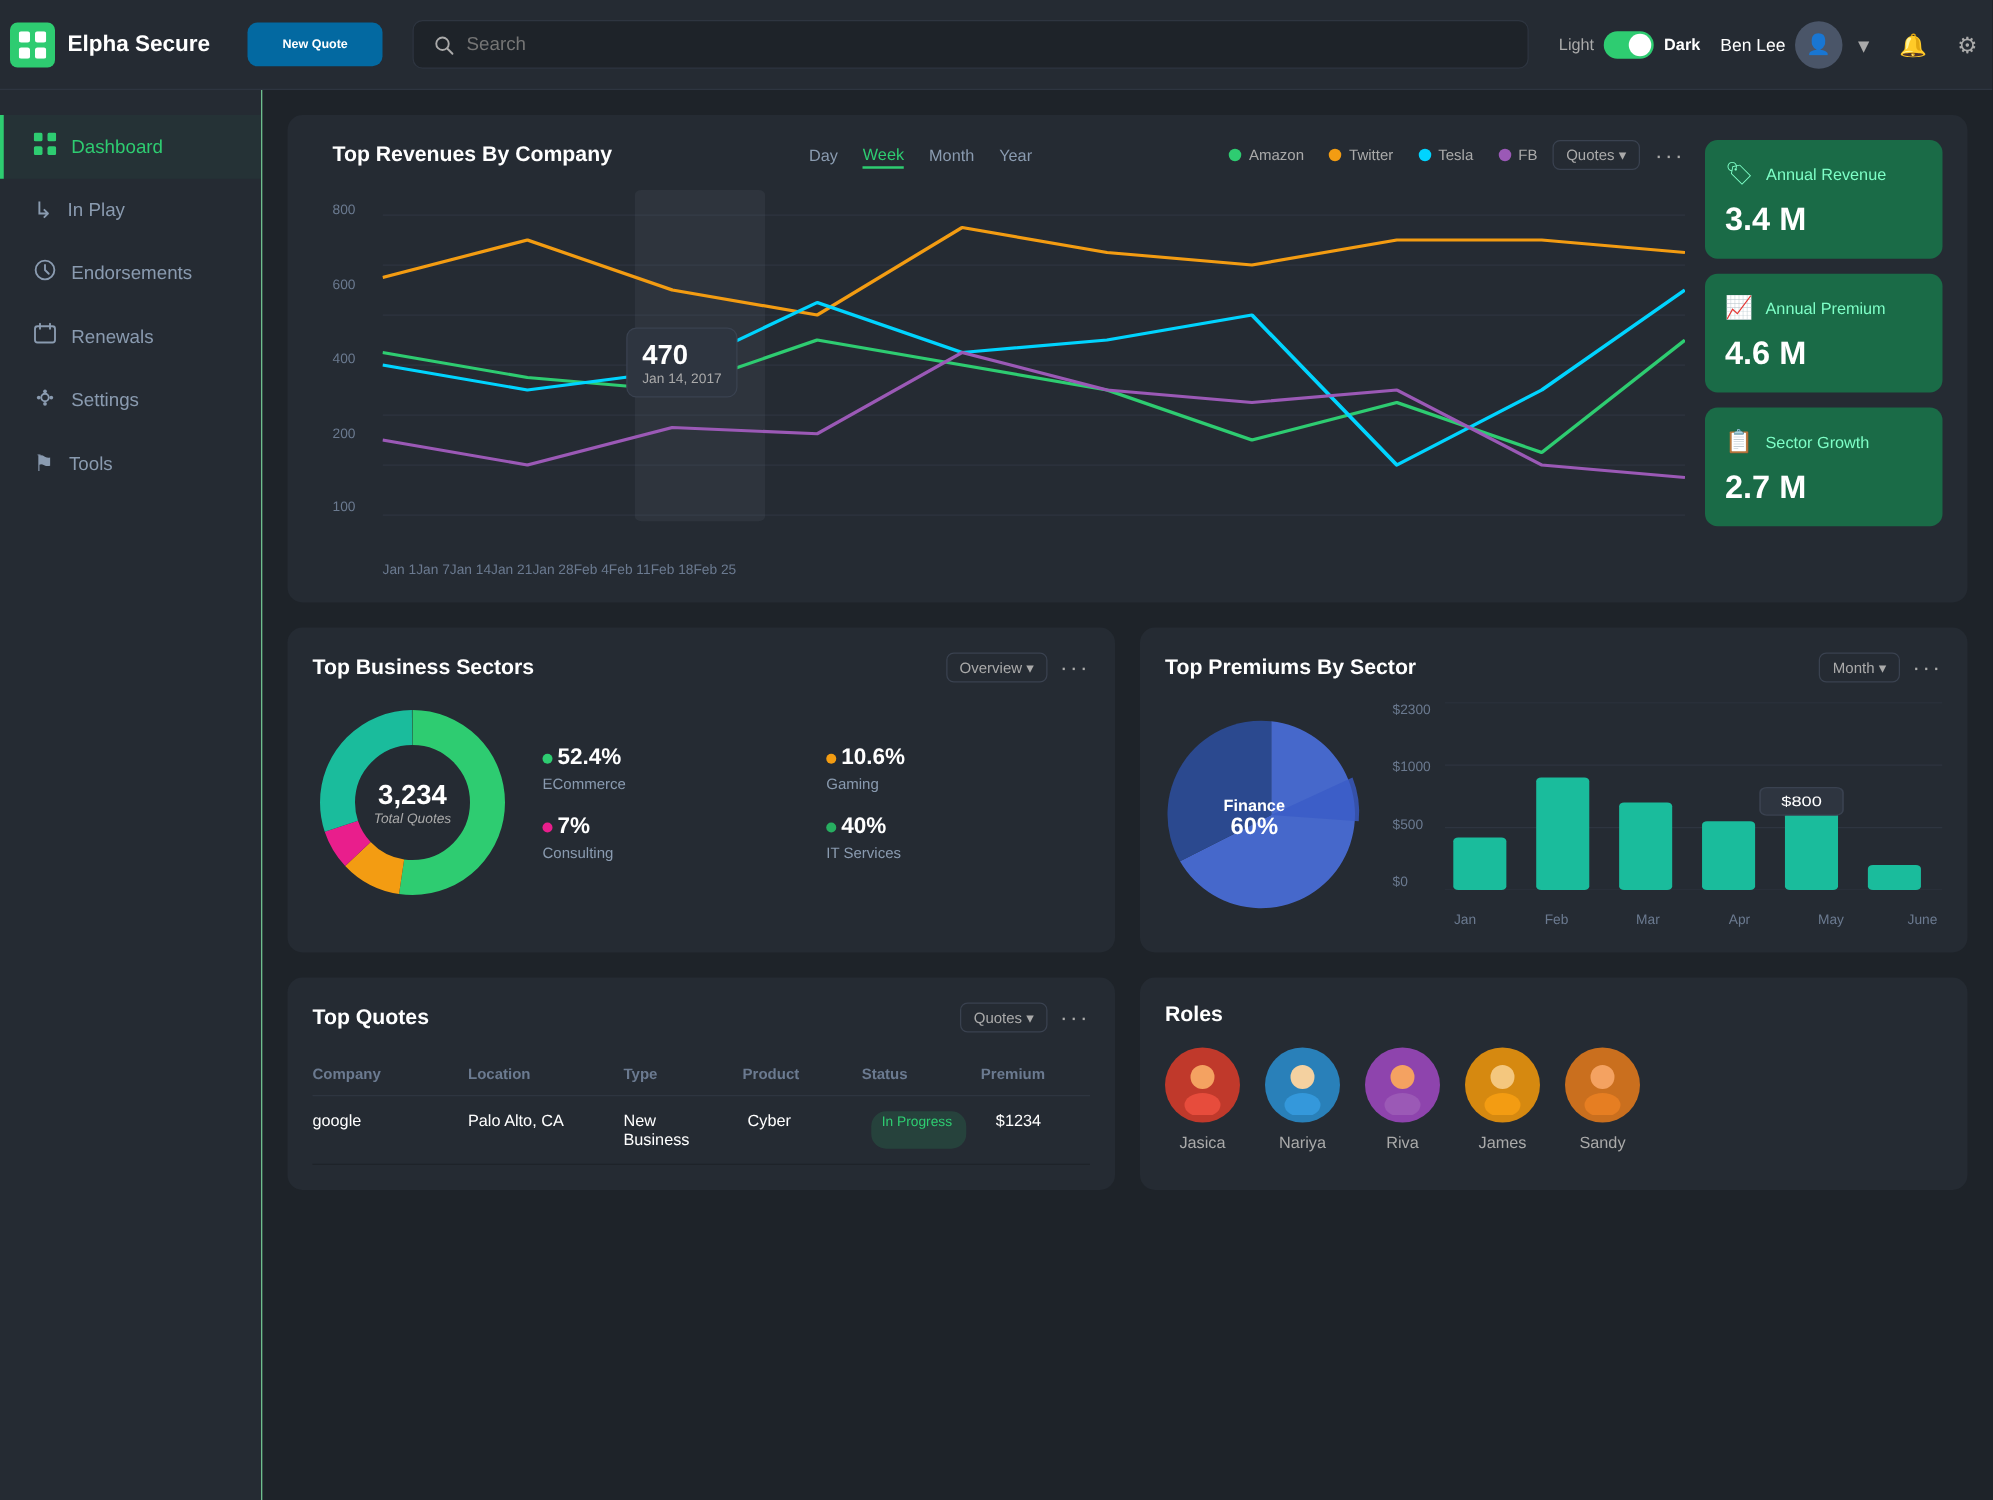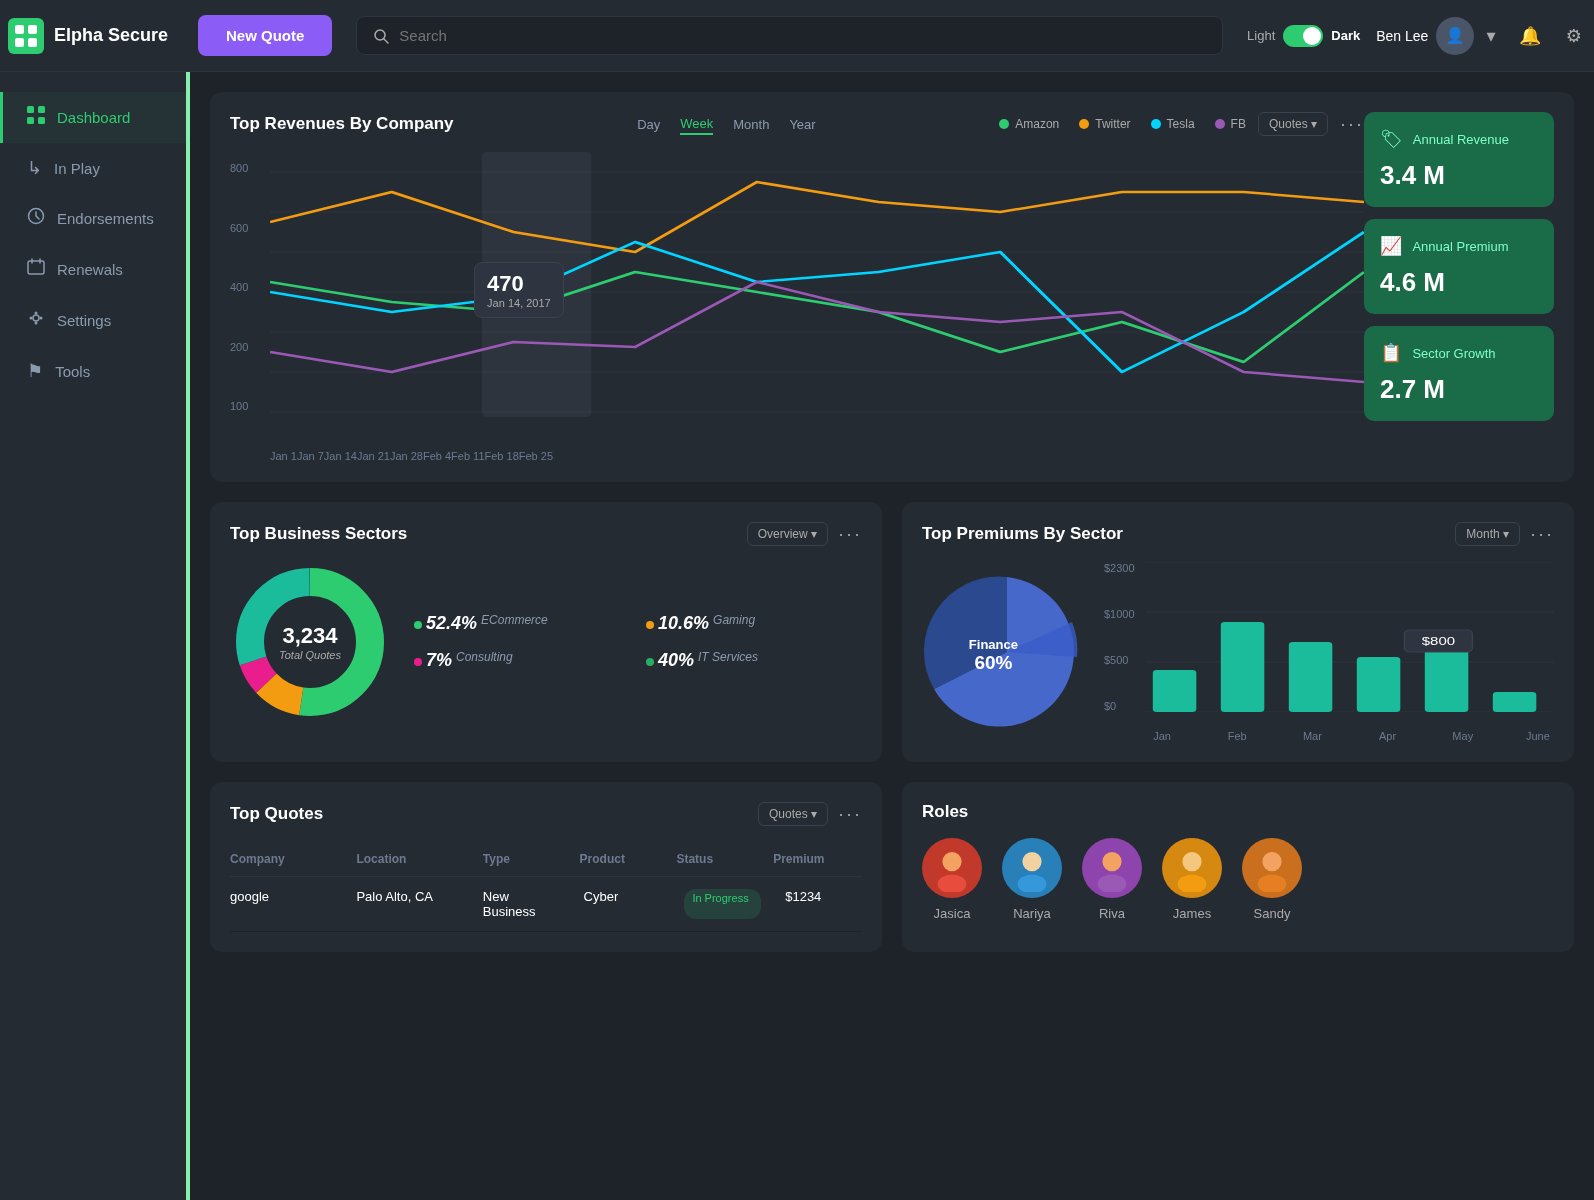--- a/index.html
+++ b/index.html
@@ -3,36 +3,36 @@
   <meta charset="utf-8">
   <style>
     * { box-sizing: border-box; margin: 0; padding: 0; }
     body { background: #1e2329; color: #fff; font-family: 'Segoe UI', Arial, sans-serif; font-size: 14px; width: 1594px; min-height: 1200px; }
     
     
     .header { background: #252b33; display: flex; align-items: center; padding: 0 8px; height: 72px; border-bottom: 1px solid #2e3540; }
     .logo { display: flex; align-items: center; gap: 10px; width: 190px; }
     .logo-icon { width: 36px; height: 36px; background: #2ecc71; border-radius: 6px; display: flex; align-items: center; justify-content: center; }
     .logo-text { font-size: 18px; font-weight: 700; color: #fff; }
-    .new-quote-btn { background: #8b5cf6; color: #fff; border: none; border-radius: 8px; padding: 12px 28px; font-size: 15px; font-weight: 600; cursor: pointer; white-space: nowrap; }
+    .new-quote-btn { background: #0369a1; color: #fff; border: none; border-radius: 8px; padding: 12px 28px; font-size: 10px; font-weight: 600; cursor: pointer; white-space: nowrap; }
     .search-box { flex: 1; margin: 0 24px; display: flex; align-items: center; background: #1e2329; border-radius: 8px; padding: 10px 16px; gap: 10px; border: 1px solid #2e3540; }
     .search-input { background: none; border: none; color: #aaa; font-size: 15px; outline: none; flex: 1; }
     .header-right { display: flex; align-items: center; gap: 16px; }
     .theme-toggle { display: flex; align-items: center; gap: 8px; font-size: 13px; color: #aaa; }
     .toggle-track { width: 40px; height: 22px; background: #2ecc71; border-radius: 11px; position: relative; cursor: pointer; }
     .toggle-knob { width: 18px; height: 18px; background: #fff; border-radius: 50%; position: absolute; top: 2px; right: 2px; }
     .theme-dark { color: #fff; font-weight: 600; }
     .user-section { display: flex; align-items: center; gap: 8px; }
     .user-name { font-size: 14px; }
     .avatar { width: 38px; height: 38px; border-radius: 50%; background: #4a5568; overflow: hidden; display: flex; align-items: center; justify-content: center; font-size: 16px; }
     .icon-btn { background: none; border: none; color: #aaa; cursor: pointer; font-size: 18px; padding: 4px; }
 
     
     .layout { display: flex; }
-    .sidebar { width: 190px; background: #252b33; min-height: 1128px; padding: 20px 0; border-right: 4px solid #86efac; }
+    .sidebar { width: 210px; background: #252b33; min-height: 1128px; padding: 20px 0; border-right: 1px solid #86efac; }
     .sidebar-item { display: flex; align-items: center; gap: 12px; padding: 14px 24px; color: #8a9bb0; cursor: pointer; font-size: 15px; border-left: 3px solid transparent; }
     .sidebar-item.active { color: #2ecc71; border-left: 3px solid #2ecc71; background: rgba(46,204,113,0.05); }
     .sidebar-icon { font-size: 18px; }
     .main { flex: 1; padding: 20px; background: #1e2329; }
 
     
     .card { background: #252b33; border-radius: 12px; padding: 20px; }
     
     
     .revenue-card { margin-bottom: 20px; }
@@ -56,21 +56,21 @@
     
     .bottom-grid { display: grid; grid-template-columns: 1fr 1fr; gap: 20px; margin-bottom: 20px; }
     
     
     .sector-content { display: flex; align-items: center; gap: 24px; margin-top: 16px; }
     .donut-container { position: relative; width: 160px; height: 160px; }
     .donut-center { position: absolute; top: 50%; left: 50%; transform: translate(-50%, -50%); text-align: center; }
     .donut-center-val { font-size: 22px; font-weight: 800; }
     .donut-center-label { font-size: 11px; color: #aaa; font-style: italic; }
     .sector-legend { flex: 1; display: grid; grid-template-columns: 1fr 1fr; gap: 16px; }
-    .sector-item { display: flex; flex-direction: row; gap: 4px; font-style: italic; }
+    .sector-item { display: flex; flex-direction: column; gap: 4px; }
     .sector-pct { font-size: 18px; font-weight: 700; }
     .sector-name { font-size: 12px; color: #8a9bb0; }
     .sector-dot { width: 8px; height: 8px; border-radius: 50%; display: inline-block; margin-right: 4px; }
     .table-header { display: grid; grid-template-columns: 2fr 2fr 1.5fr 1.5fr 1.5fr 1.5fr; gap: 8px; padding: 10px 0; border-bottom: 1px solid #2e3540; }
     .th { font-size: 12px; color: #6b7a90; font-weight: 600; }
     .table-row { display: grid; grid-template-columns: 2fr 2fr 1.5fr 1.5fr 1.5fr 1.5fr; gap: 24px; padding: 12px 0; border-bottom: 1px solid #1e2329; font-size: 13px; }
     .status-badge { display: inline-block; padding: 3px 8px; border-radius: 12px; font-size: 11px; }
     .status-progress { background: rgba(46,204,113,0.15); color: #2ecc71; }
     .roles-avatars { display: flex; gap: 20px; margin-top: 16px; }
     .role-person { display: flex; flex-direction: column; align-items: center; gap: 8px; }
@@ -169,21 +169,21 @@
     </div>
     <div class="sidebar-item">
       <span class="sidebar-icon">⚑</span>
       <span>Tools</span>
     </div>
   </div>
 
   <div class="main">
 
     <div class="card revenue-card">
-      <div style="display:flex; ">
+      <div style="display:flex; gap:16px;margin-left:16px;">
         <div style="flex:1;">
           <div class="card-header">
             <span class="card-title">Top Revenues By Company</span>
             <div style="display:flex; align-items:flex-start; gap:12px;">
               <div class="period-tabs">
                 <button class="period-tab">Day</button>
                 <button class="period-tab active">Week</button>
                 <button class="period-tab">Month</button>
                 <button class="period-tab">Year</button>
               </div>

